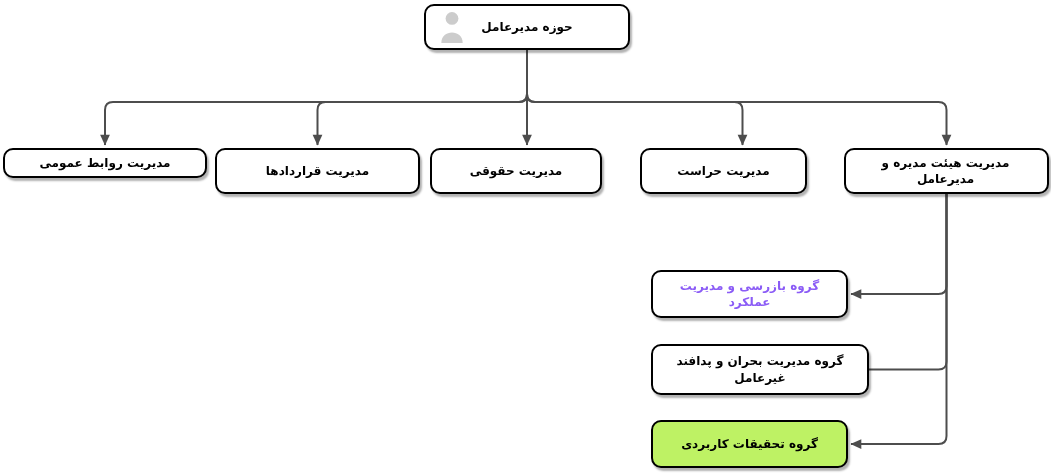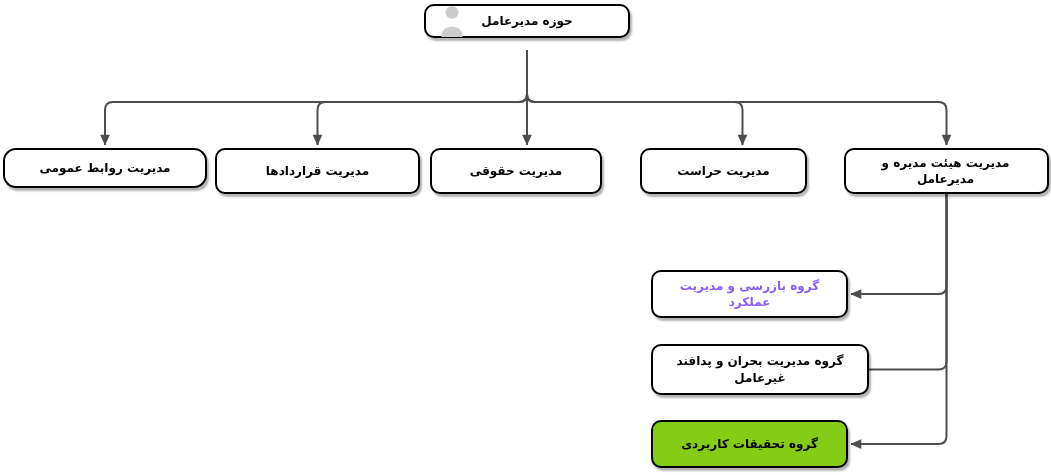--- a/index.html
+++ b/index.html
@@ -64,45 +64,45 @@
         <path d="M 527,50 L 527,94 Q 527,102 519,102 L 325.5,102 Q 317.5,102 317.5,110 L 317.5,145" fill="none" stroke="#4d4d4d" stroke-width="2" stroke-linejoin="round" marker-end="url(#arrowhead)"></path>
         <path d="M 527,50 L 527,145" fill="none" stroke="#4d4d4d" stroke-width="2" stroke-linejoin="round" marker-end="url(#arrowhead)"></path>
         <path d="M 527,50 L 527,94 Q 527,102 535,102 L 734.5,102 Q 742.5,102 742.5,110 L 742.5,145" fill="none" stroke="#4d4d4d" stroke-width="2" stroke-linejoin="round" marker-end="url(#arrowhead)"></path>
         <path d="M 527,50 L 527,94 Q 527,102 535,102 L 938.5,102 Q 946.5,102 946.5,110 L 946.5,145" fill="none" stroke="#4d4d4d" stroke-width="2" stroke-linejoin="round" marker-end="url(#arrowhead)"></path>
         <path d="M 946.5,194 L 946.5,286 Q 946.5,294 938.5,294 L 851,294" fill="none" stroke="#4d4d4d" stroke-width="2" stroke-linejoin="round" marker-end="url(#arrowhead)"></path>
         <path d="M 946.5,194 L 946.5,361.5 Q 946.5,369.5 938.5,369.5 L 851,369.5" fill="none" stroke="#4d4d4d" stroke-width="2" stroke-linejoin="round" marker-end="url(#arrowhead)"></path>
         <path d="M 946.5,194 L 946.5,436 Q 946.5,444 938.5,444 L 851,444" fill="none" stroke="#4d4d4d" stroke-width="2" stroke-linejoin="round" marker-end="url(#arrowhead)"></path>
       </g>
   </svg>
   <div id="node-layer">
-      <div class="node" style="left: 424px; top: 4px; width: 206px; height: 34px; background: rgb(255, 255, 255); border-color: rgb(0, 0, 0); color: rgb(0, 0, 0);">
+      <div class="node" style="left: 424px; top: 4px; width: 206px; height: 46px; background: rgb(255, 255, 255); border-color: rgb(0, 0, 0); color: rgb(0, 0, 0);">
         <svg class="person-icon" viewBox="0 0 24 30">
           <circle cx="12" cy="7" r="6" fill="#cccccc"></circle>
           <path d="M2,30 C2,17 22,17 22,30 Z" fill="#cccccc"></path>
         </svg>
         <span>حوزه مدیرعامل</span>
       </div>
-      <div class="node" style="left: 3px; top: 148px; width: 204px; height: 40px; background: rgb(255, 255, 255); border-color: rgb(0, 0, 0); color: rgb(0, 0, 0); border-radius: 13px;">
+      <div class="node" style="left: 3px; top: 148px; width: 204px; height: 30px; background: rgb(255, 255, 255); border-color: rgb(0, 0, 0); color: rgb(0, 0, 0);">
         <span>مدیریت روابط عمومی</span>
       </div>
       <div class="node" style="left: 215px; top: 148px; width: 205px; height: 46px; background: rgb(255, 255, 255); border-color: rgb(0, 0, 0); color: rgb(0, 0, 0); align-items: center;">
         <span>مدیریت قراردادها</span>
       </div>
       <div class="node" style="left: 430px; top: 148px; width: 172px; height: 46px; background: rgb(255, 255, 255); border-color: rgb(0, 0, 0); color: rgb(0, 0, 0);">
         <span>مدیریت حقوقی</span>
       </div>
       <div class="node" style="left: 640px; top: 148px; width: 167px; height: 46px; background: rgb(255, 255, 255); border-color: rgb(0, 0, 0); color: rgb(0, 0, 0);">
         <span>مدیریت حراست</span>
       </div>
       <div class="node" style="left: 844px; top: 148px; width: 205px; height: 46px; background: rgb(255, 255, 255); border-color: rgb(0, 0, 0); color: rgb(0, 0, 0); padding-left: 8px;">
         <span>مدیریت هیئت مدیره و مدیرعامل</span>
       </div>
       <div class="node" style="left: 651px; top: 270px; width: 197px; height: 48px; background: rgb(255, 255, 255); border-color: rgb(0, 0, 0); color: #8b5cf6;">
         <span>گروه بازرسی و مدیریت عملکرد</span>
       </div>
       <div class="node" style="left: 651px; top: 344px; width: 218px; height: 51px; background: rgb(255, 255, 255); border-color: rgb(0, 0, 0); color: rgb(0, 0, 0);">
         <span>گروه مدیریت بحران و پدافند غیرعامل</span>
       </div>
-      <div class="node" style="left: 651px; top: 420px; width: 197px; height: 48px; background: #84cc16; border-color: rgb(0, 0, 0); color: rgb(0, 0, 0);">
+      <div class="node" style="left: 651px; top: 420px; width: 197px; height: 48px; background: #bef264; border-color: rgb(0, 0, 0); color: rgb(0, 0, 0);">
         <span>گروه تحقیقات کاربردی</span>
       </div>
     </div>
 </div>
 
 </body></html>

